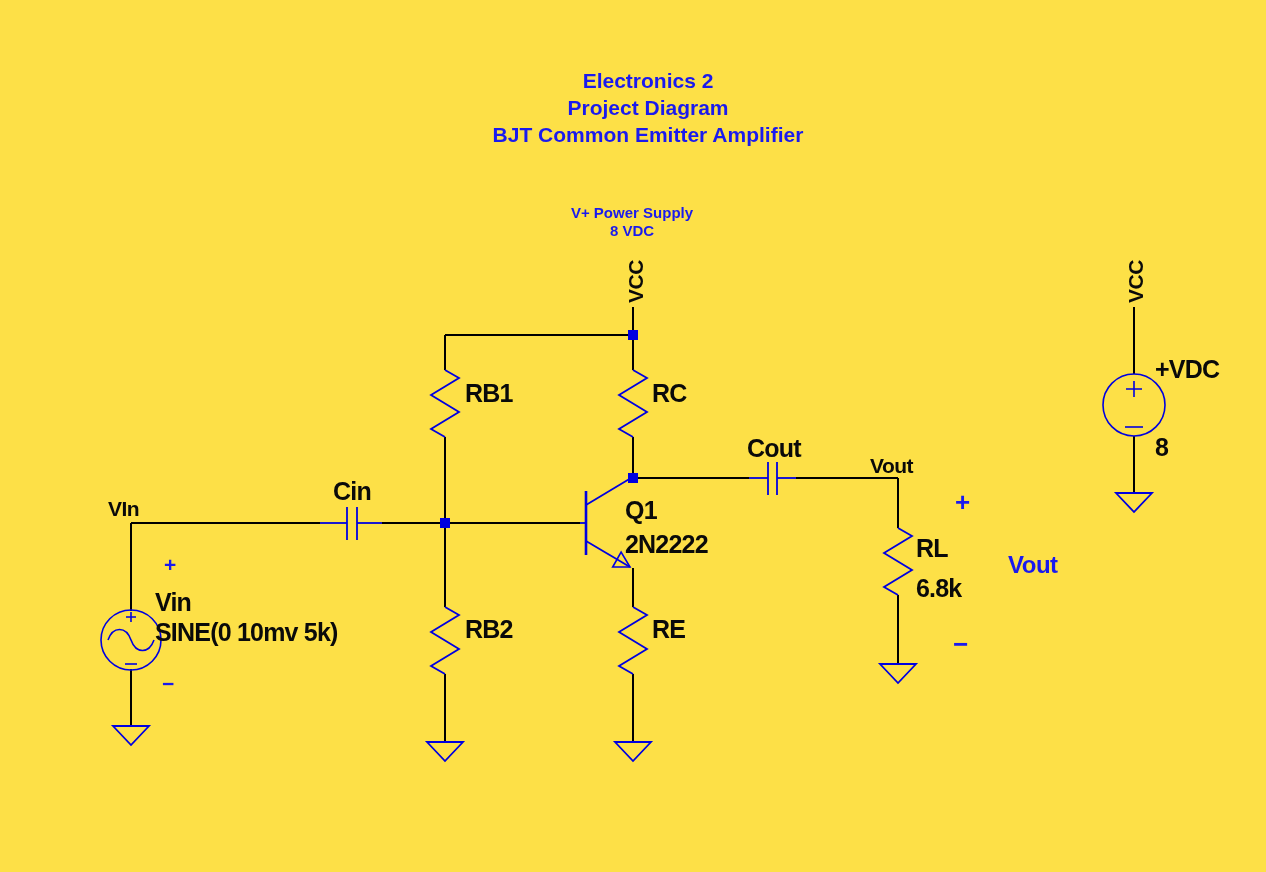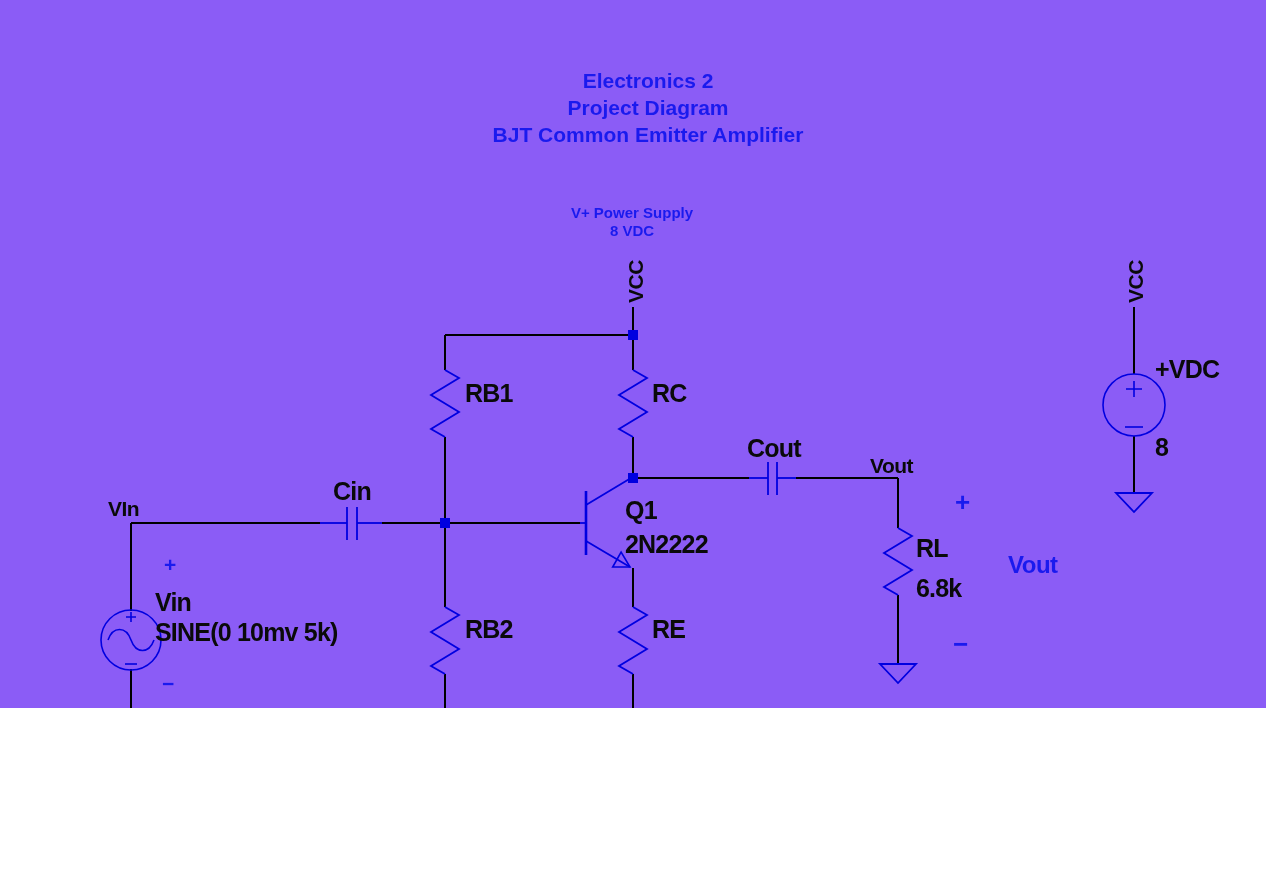--- a/index.html
+++ b/index.html
@@ -4,22 +4,22 @@
 <style>
   :root{
     --wire-black:#000000;
     --schematic-blue:#0000e0;
     --text-blue:#1a1aee;
     --label-black:#0a0a0a;
   }
   html,body{margin:0;padding:0;background:#ffffff;}
   .canvas{
     position:relative;
-    width:1266px;height:708px;
-    background:#8b5cf6;
+    width:1266px;height:872px;
+    background:#fde047;
     font-family:"Liberation Sans", sans-serif;
     overflow:hidden;
   }
   svg{display:block;}
   .wire{stroke:var(--wire-black);stroke-width:2;fill:none;}
   .blue{stroke:var(--schematic-blue);stroke-width:1.8;fill:none;}
   .blue-thin{stroke:var(--schematic-blue);stroke-width:1.6;fill:none;}
   .junction{fill:var(--schematic-blue);stroke:none;}
   text{fill:var(--label-black);font-weight:bold;font-family:"Liberation Sans", sans-serif;}
   .title-line{font-size:21px;fill:var(--text-blue);text-anchor:middle;}

